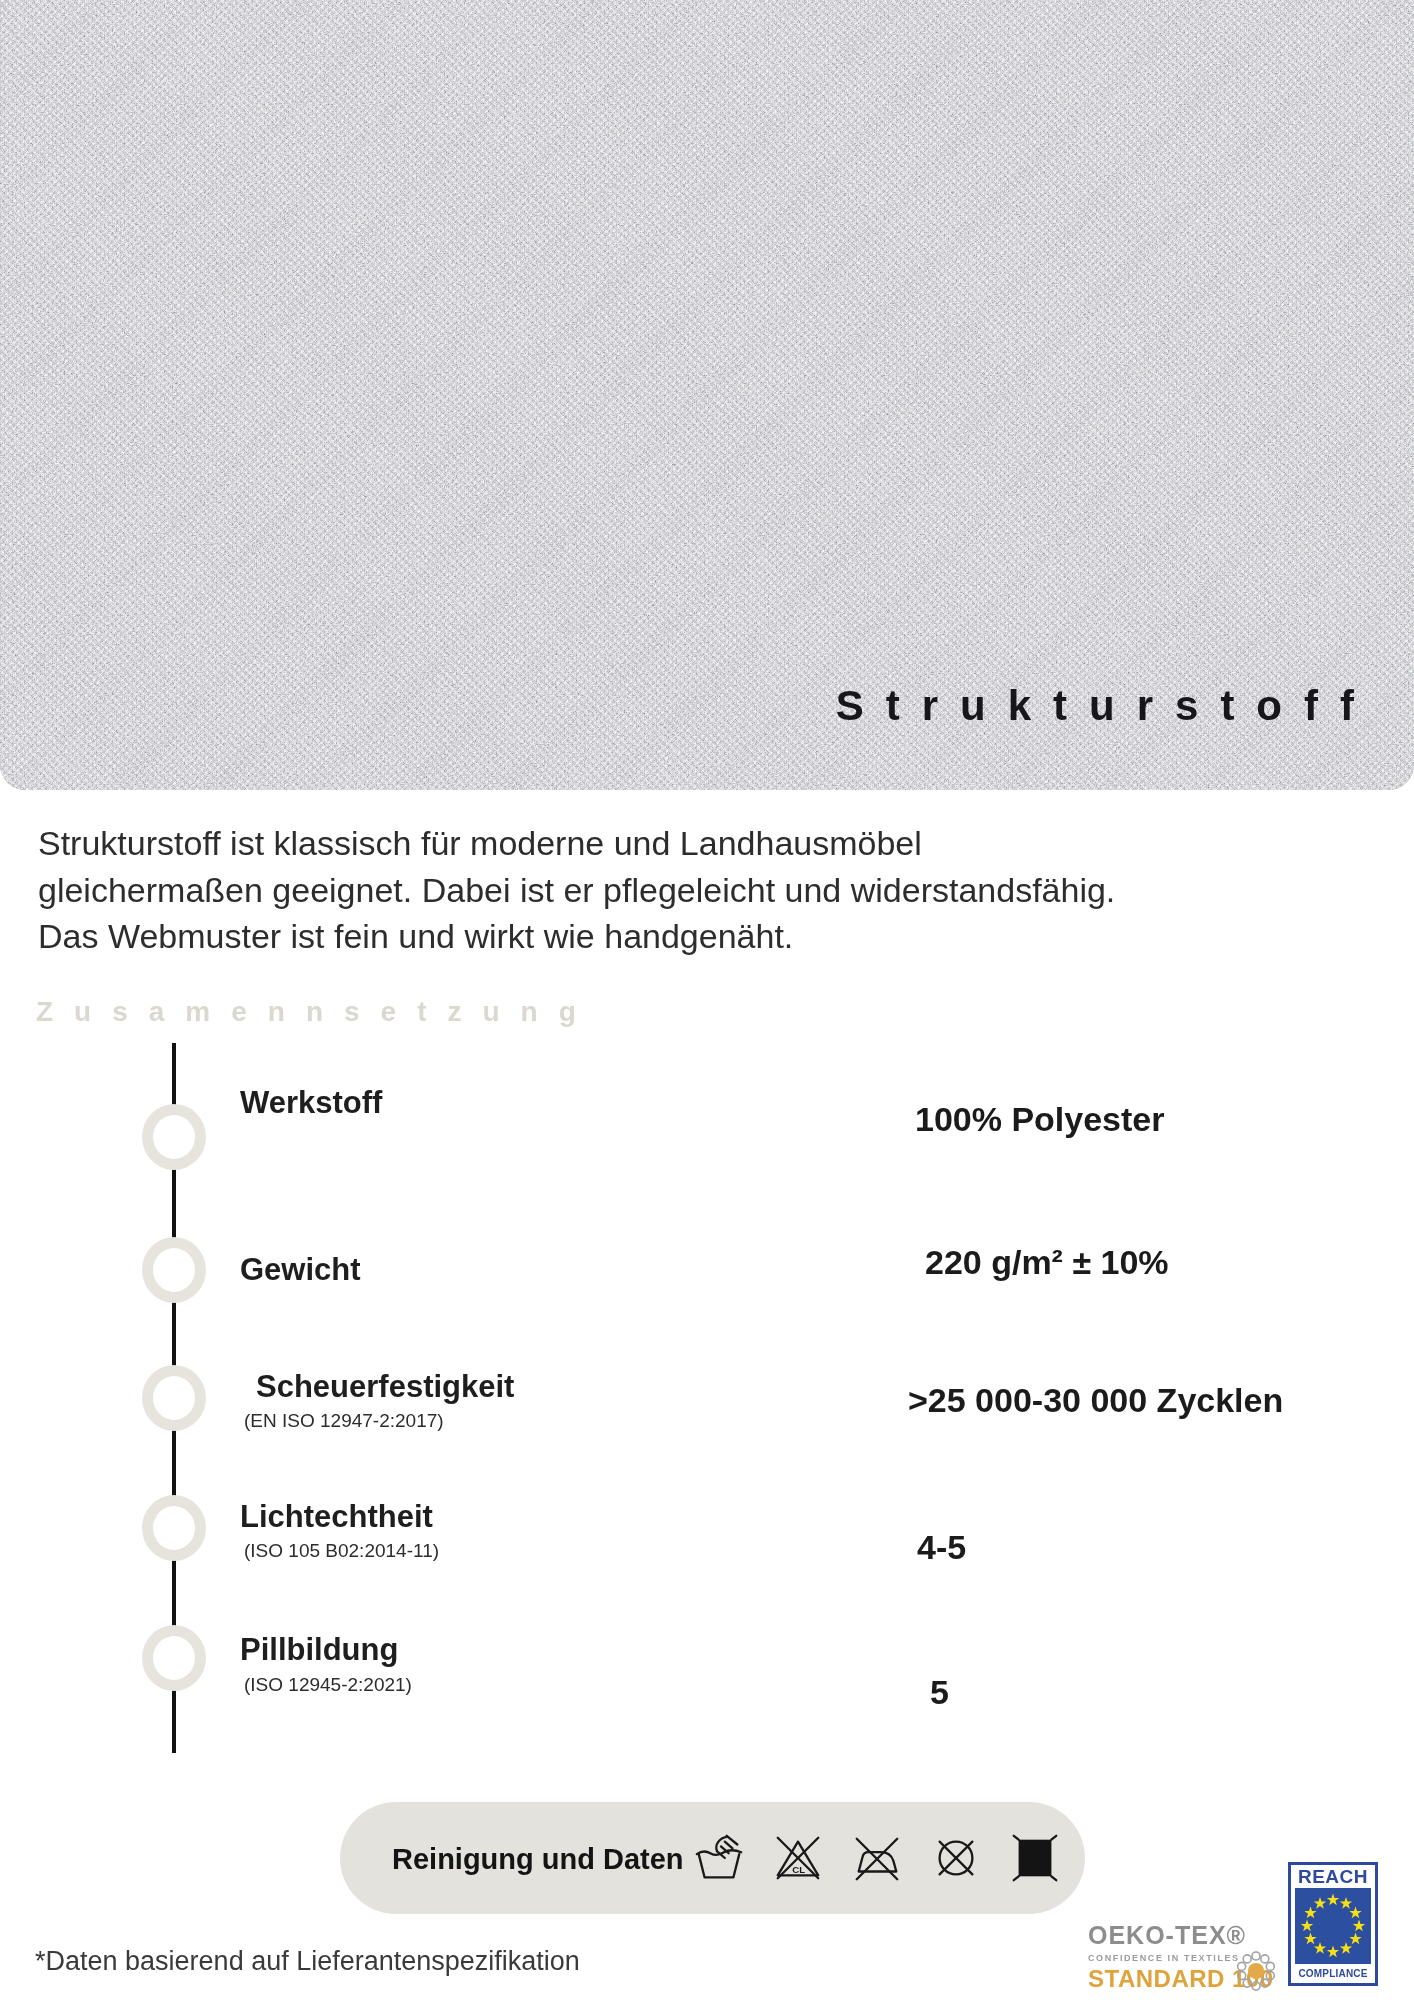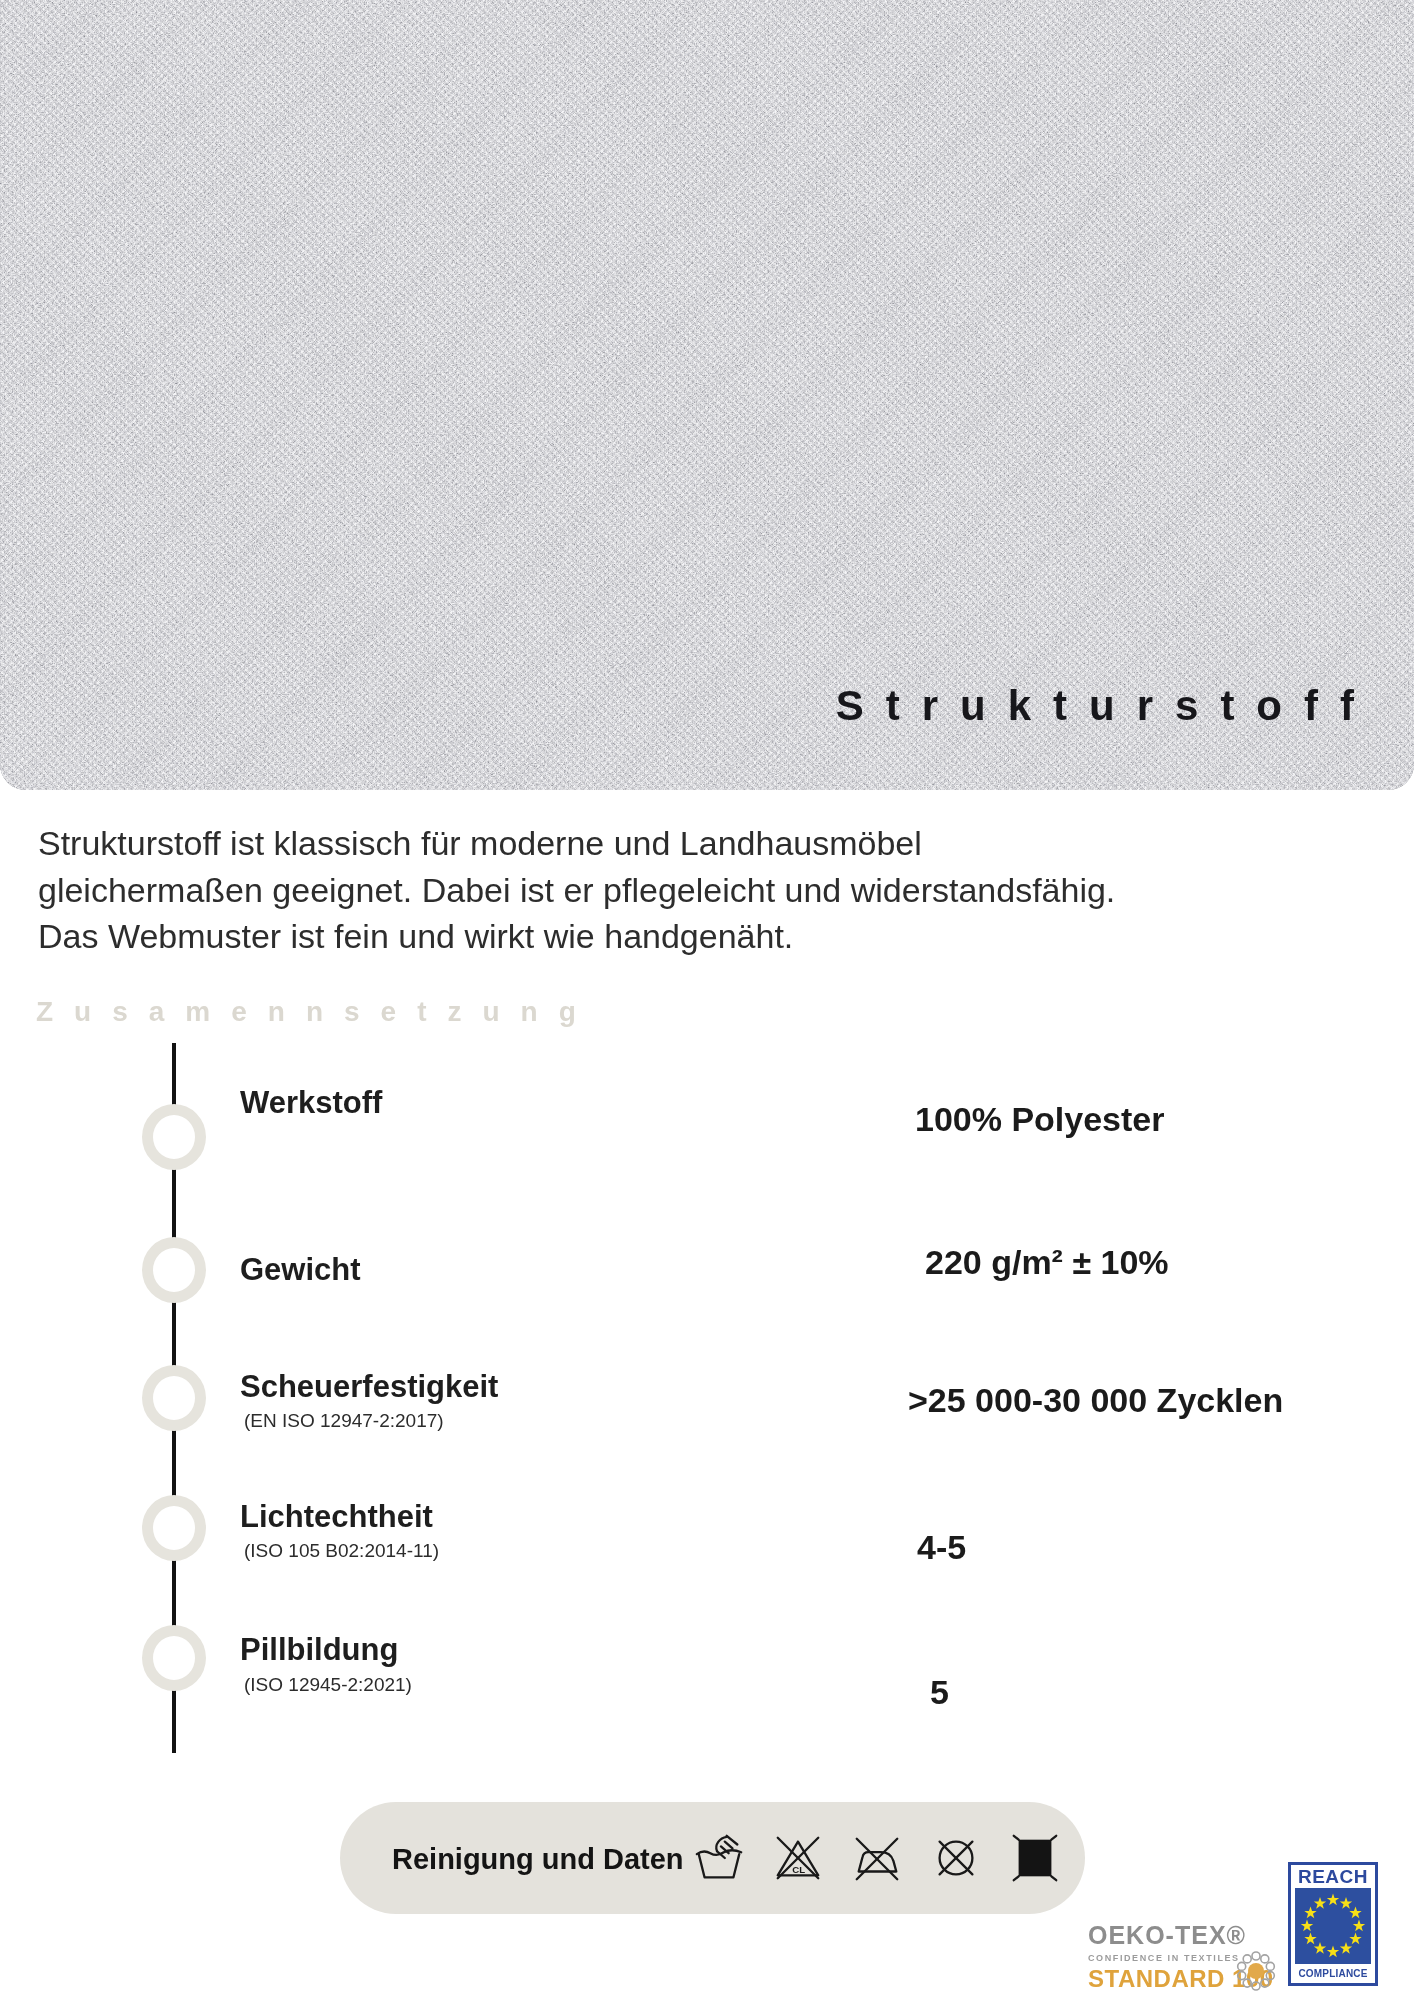--- a/index.html
+++ b/index.html
@@ -37,21 +37,21 @@
   
   .tl-line{position:absolute;left:172px;top:1043px;width:4px;height:710px;background:#121212;}
   .tl-circle{
     position:absolute;left:142px;width:42px;height:44px;
     border:11px solid #e6e4dd;border-radius:50%;background:#ffffff;
   }
   .c1{top:1104px;} .c2{top:1237px;} .c3{top:1365px;} .c4{top:1495px;} .c5{top:1625px;}
   .spec-label{position:absolute;left:240px;font-size:31px;font-weight:bold;color:#1e1e1e;white-space:nowrap;}
   .spec-std{position:absolute;left:244px;font-size:19px;font-weight:400;color:#2c2c2c;white-space:nowrap;}
   .spec-value{position:absolute;font-size:34px;font-weight:bold;color:#1b1b1b;white-space:nowrap;}
-  .l1{top:1085px;} .l2{top:1252px;} .l3{top:1369px;} .l4{top:1499px;} .l5{top:1632px;}
+  .l1{top:1085px;} .l2{top:1252px;} .l3{top:1369px;margin-left:16px;} .l4{top:1499px;} .l5{top:1632px;}
   .s3{top:1410px;} .s4{top:1540px;} .s5{top:1674px;}
   .v1{left:915px;top:1100px;} .v2{left:925px;top:1243px;} .v3{left:908px;top:1381px;}
   .v4{left:917px;top:1528px;} .v5{left:930px;top:1673px;}
   
   .care-pill{
     position:absolute;left:340px;top:1802px;width:745px;height:112px;border-radius:60px;
     background:#e4e2dc;
   }
   .care-label{
     position:absolute;left:52px;top:41px;font-size:29px;font-weight:bold;color:#141414;white-space:nowrap;
@@ -172,20 +172,21 @@
       <svg width="54" height="56" viewBox="0 0 56 56" fill="none" stroke="#191919" stroke-width="2.4" stroke-linecap="round">
         <path d="M11 9 l-5 -4"></path>
         <path d="M45 9 l5 -4"></path>
         <path d="M11 47 l-5 4"></path>
         <path d="M45 47 l5 4"></path>
         <rect x="11" y="9" width="34" height="38" fill="#141414" stroke="none"></rect>
       </svg>
     </div>
   </div>
 
+  <div class="footnote">*Daten basierend auf Lieferantenspezifikation</div>
 
   <div class="oeko">
     <div class="oeko-brand">OEKO-TEX®</div>
     <div class="oeko-tag">CONFIDENCE IN TEXTILES</div>
     <div class="oeko-std">STANDARD 100</div>
   </div>
   <svg class="oeko-flower" width="46" height="52" viewBox="0 0 46 52">
     <g fill="none" stroke="#a3a3a3" stroke-width="1.6">
       <circle cx="23" cy="12" r="4"></circle>
         <circle cx="31.8" cy="14.9" r="4"></circle>

